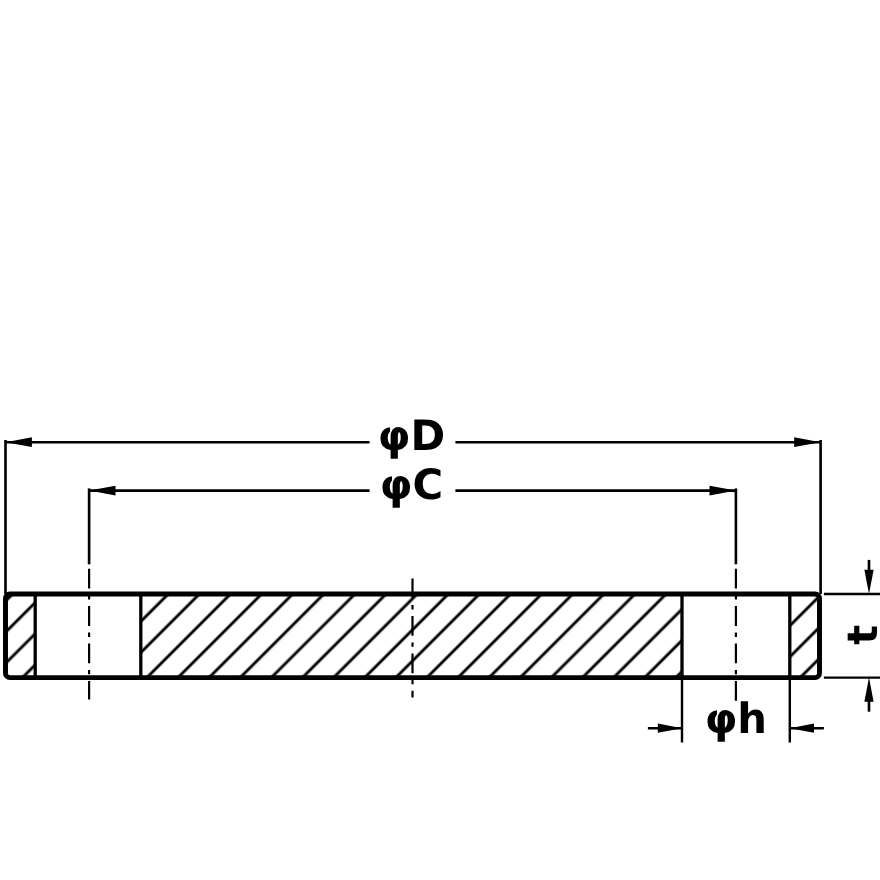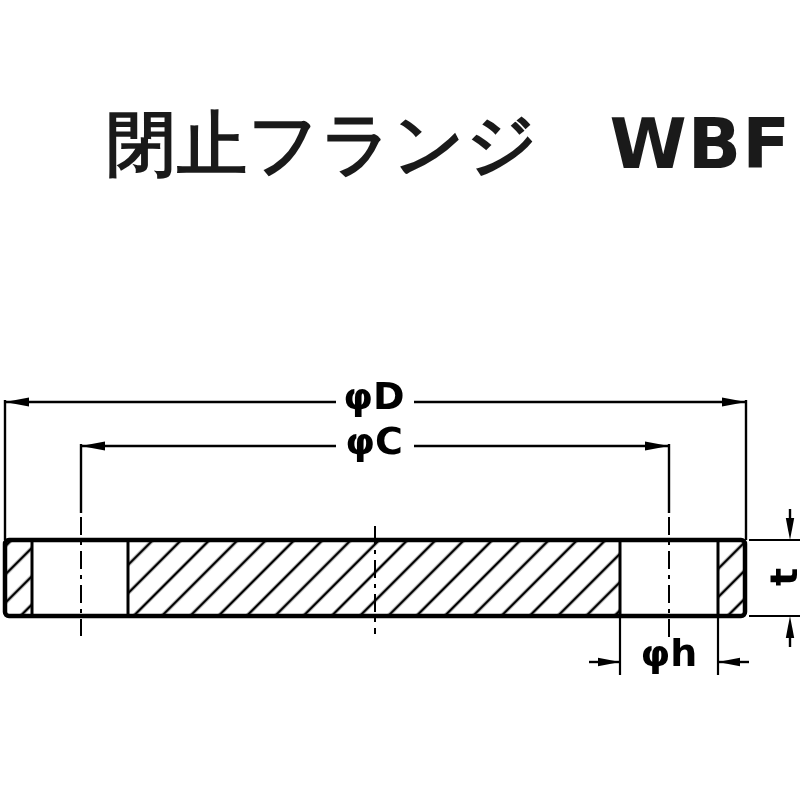--- a/index.html
+++ b/index.html
@@ -40,21 +40,20 @@
     font-size: 38px;
     font-weight: 600;
     fill: #000000;
   }
 </style>
 </head>
 <body>
 
 <div class="page">
 
-  <div class="title">閉止フランジ　WBF</div>
 
   <svg class="drawing" viewBox="0 0 800 800">
 
     <defs>
       <pattern id="hatch" patternUnits="userSpaceOnUse" width="20" height="20" patternTransform="rotate(-45)">
         <line x1="-2" y1="10" x2="22" y2="10" stroke="#000000" stroke-width="2.6"></line>
       </pattern>
     </defs>
 
     <g>

